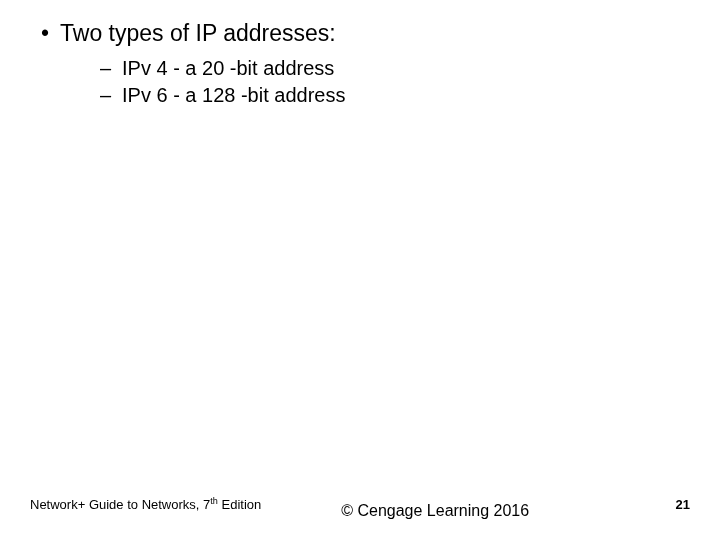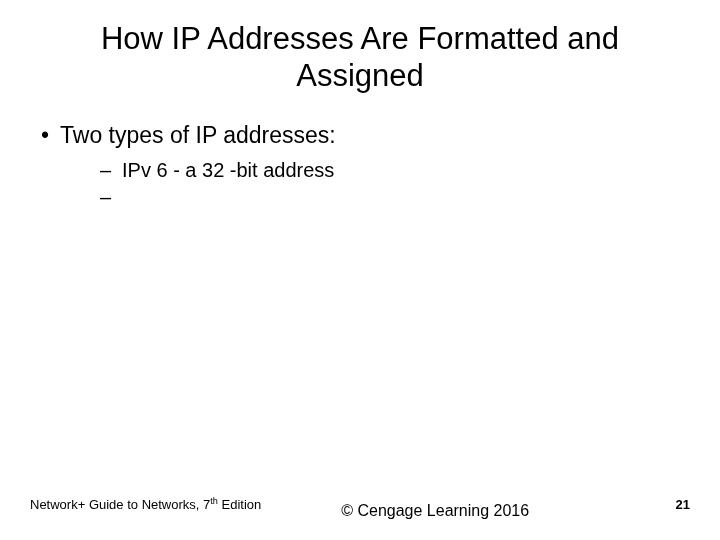--- a/index.html
+++ b/index.html
@@ -78,33 +78,33 @@
       right: 30px;
       bottom: 8px;
       font-weight: bold;
     }
     sup { font-size: 0.7em; vertical-align: super; }
   </style>
 </head>
 <body>
 
 <div class="slide">
-  <h1 class="title">How IP Addresses Are Formatted and Assigned</h1>
 
   <div class="content">
     <div class="bullet-l1">
       <span class="dot">•</span>
       <span>Two types of IP addresses:</span>
     </div>
     <div class="bullet-l2">
       <span class="dash">–</span>
-      <span>IPv 6 - a 32 -bit address</span>
+      <span>IPv 4 - a 20 -bit address</span>
     </div>
     <div class="bullet-l2">
       <span class="dash">–</span>
+      <span>IPv 6 - a 128 -bit address</span>
     </div>
   </div>
 
   <div class="footer">
     <div class="footer-left">
       <span>Network+ Guide to Networks, 7</span><sup>th</sup><span> Edition</span>
     </div>
     <div class="footer-center">© Cengage Learning  2016</div>
     <div class="footer-right">21</div>
   </div>

